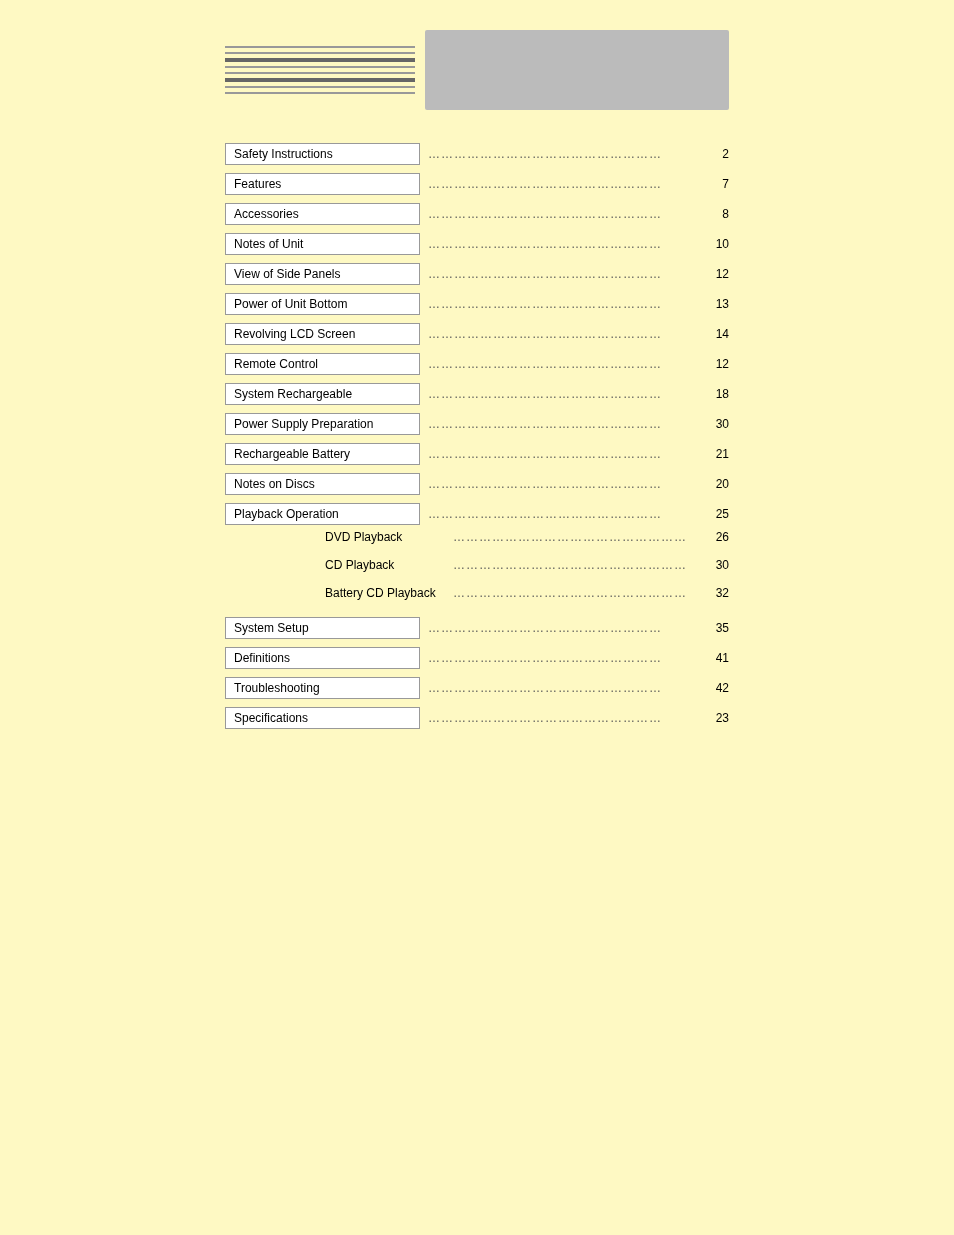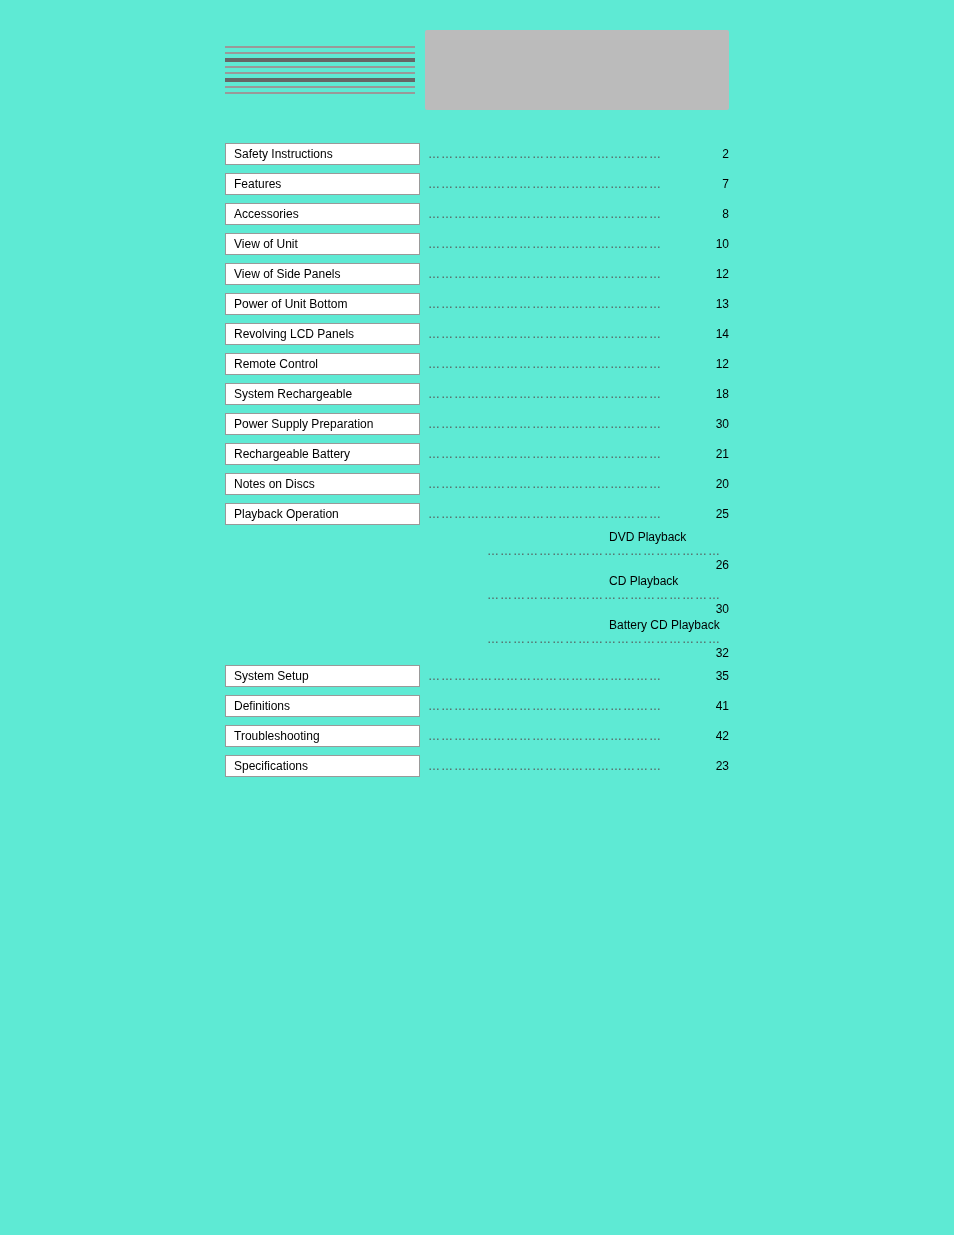--- a/index.html
+++ b/index.html
@@ -13,21 +13,21 @@
       font-family: Arial, sans-serif;
       font-size: 13px;
       width: 954px;
       min-height: 1235px;
       color: #000000;
     }
 
     .page-container {
       width: 954px;
       min-height: 1235px;
-      background: #5eead4;
+      background: #fef9c3;
       padding: 30px 0;
     }
 
     .header-section {
       display: flex;
       align-items: stretch;
       margin: 0 225px 30px 225px;
       height: 80px;
     }
 
@@ -93,25 +93,24 @@
 
     .toc-page {
       font-size: 12px;
       color: #000000;
       min-width: 25px;
       text-align: right;
     }
 
     .toc-row-indent {
       display: flex;
-      align-items: flex-end;
+      align-items: flex-start;
       min-height: 26px;
       margin-bottom: 2px;
       padding-left: 100px;
-      flex-direction: column;
     }
 
     .toc-indent-label {
       font-size: 12px;
       color: #000000;
       min-width: 120px;
     }
 
     .toc-dots-short {
       flex: 1;
@@ -156,39 +155,39 @@
       <div class="toc-page">7</div>
     </div>
 
     <div class="toc-row">
       <div class="toc-label-box">Accessories</div>
       <div class="toc-dots">………………………………………………</div>
       <div class="toc-page">8</div>
     </div>
 
     <div class="toc-row">
-      <div class="toc-label-box">View of Unit</div>
+      <div class="toc-label-box">Notes of Unit</div>
       <div class="toc-dots">………………………………………………</div>
       <div class="toc-page">10</div>
     </div>
 
     <div class="toc-row">
       <div class="toc-label-box">View of Side Panels</div>
       <div class="toc-dots">………………………………………………</div>
       <div class="toc-page">12</div>
     </div>
 
     <div class="toc-row">
       <div class="toc-label-box">Power of Unit Bottom</div>
       <div class="toc-dots">………………………………………………</div>
       <div class="toc-page">13</div>
     </div>
 
     <div class="toc-row">
-      <div class="toc-label-box">Revolving LCD Panels</div>
+      <div class="toc-label-box">Revolving LCD Screen</div>
       <div class="toc-dots">………………………………………………</div>
       <div class="toc-page">14</div>
     </div>
 
     <div class="toc-row">
       <div class="toc-label-box">Remote Control</div>
       <div class="toc-dots">………………………………………………</div>
       <div class="toc-page">12</div>
     </div>
 

